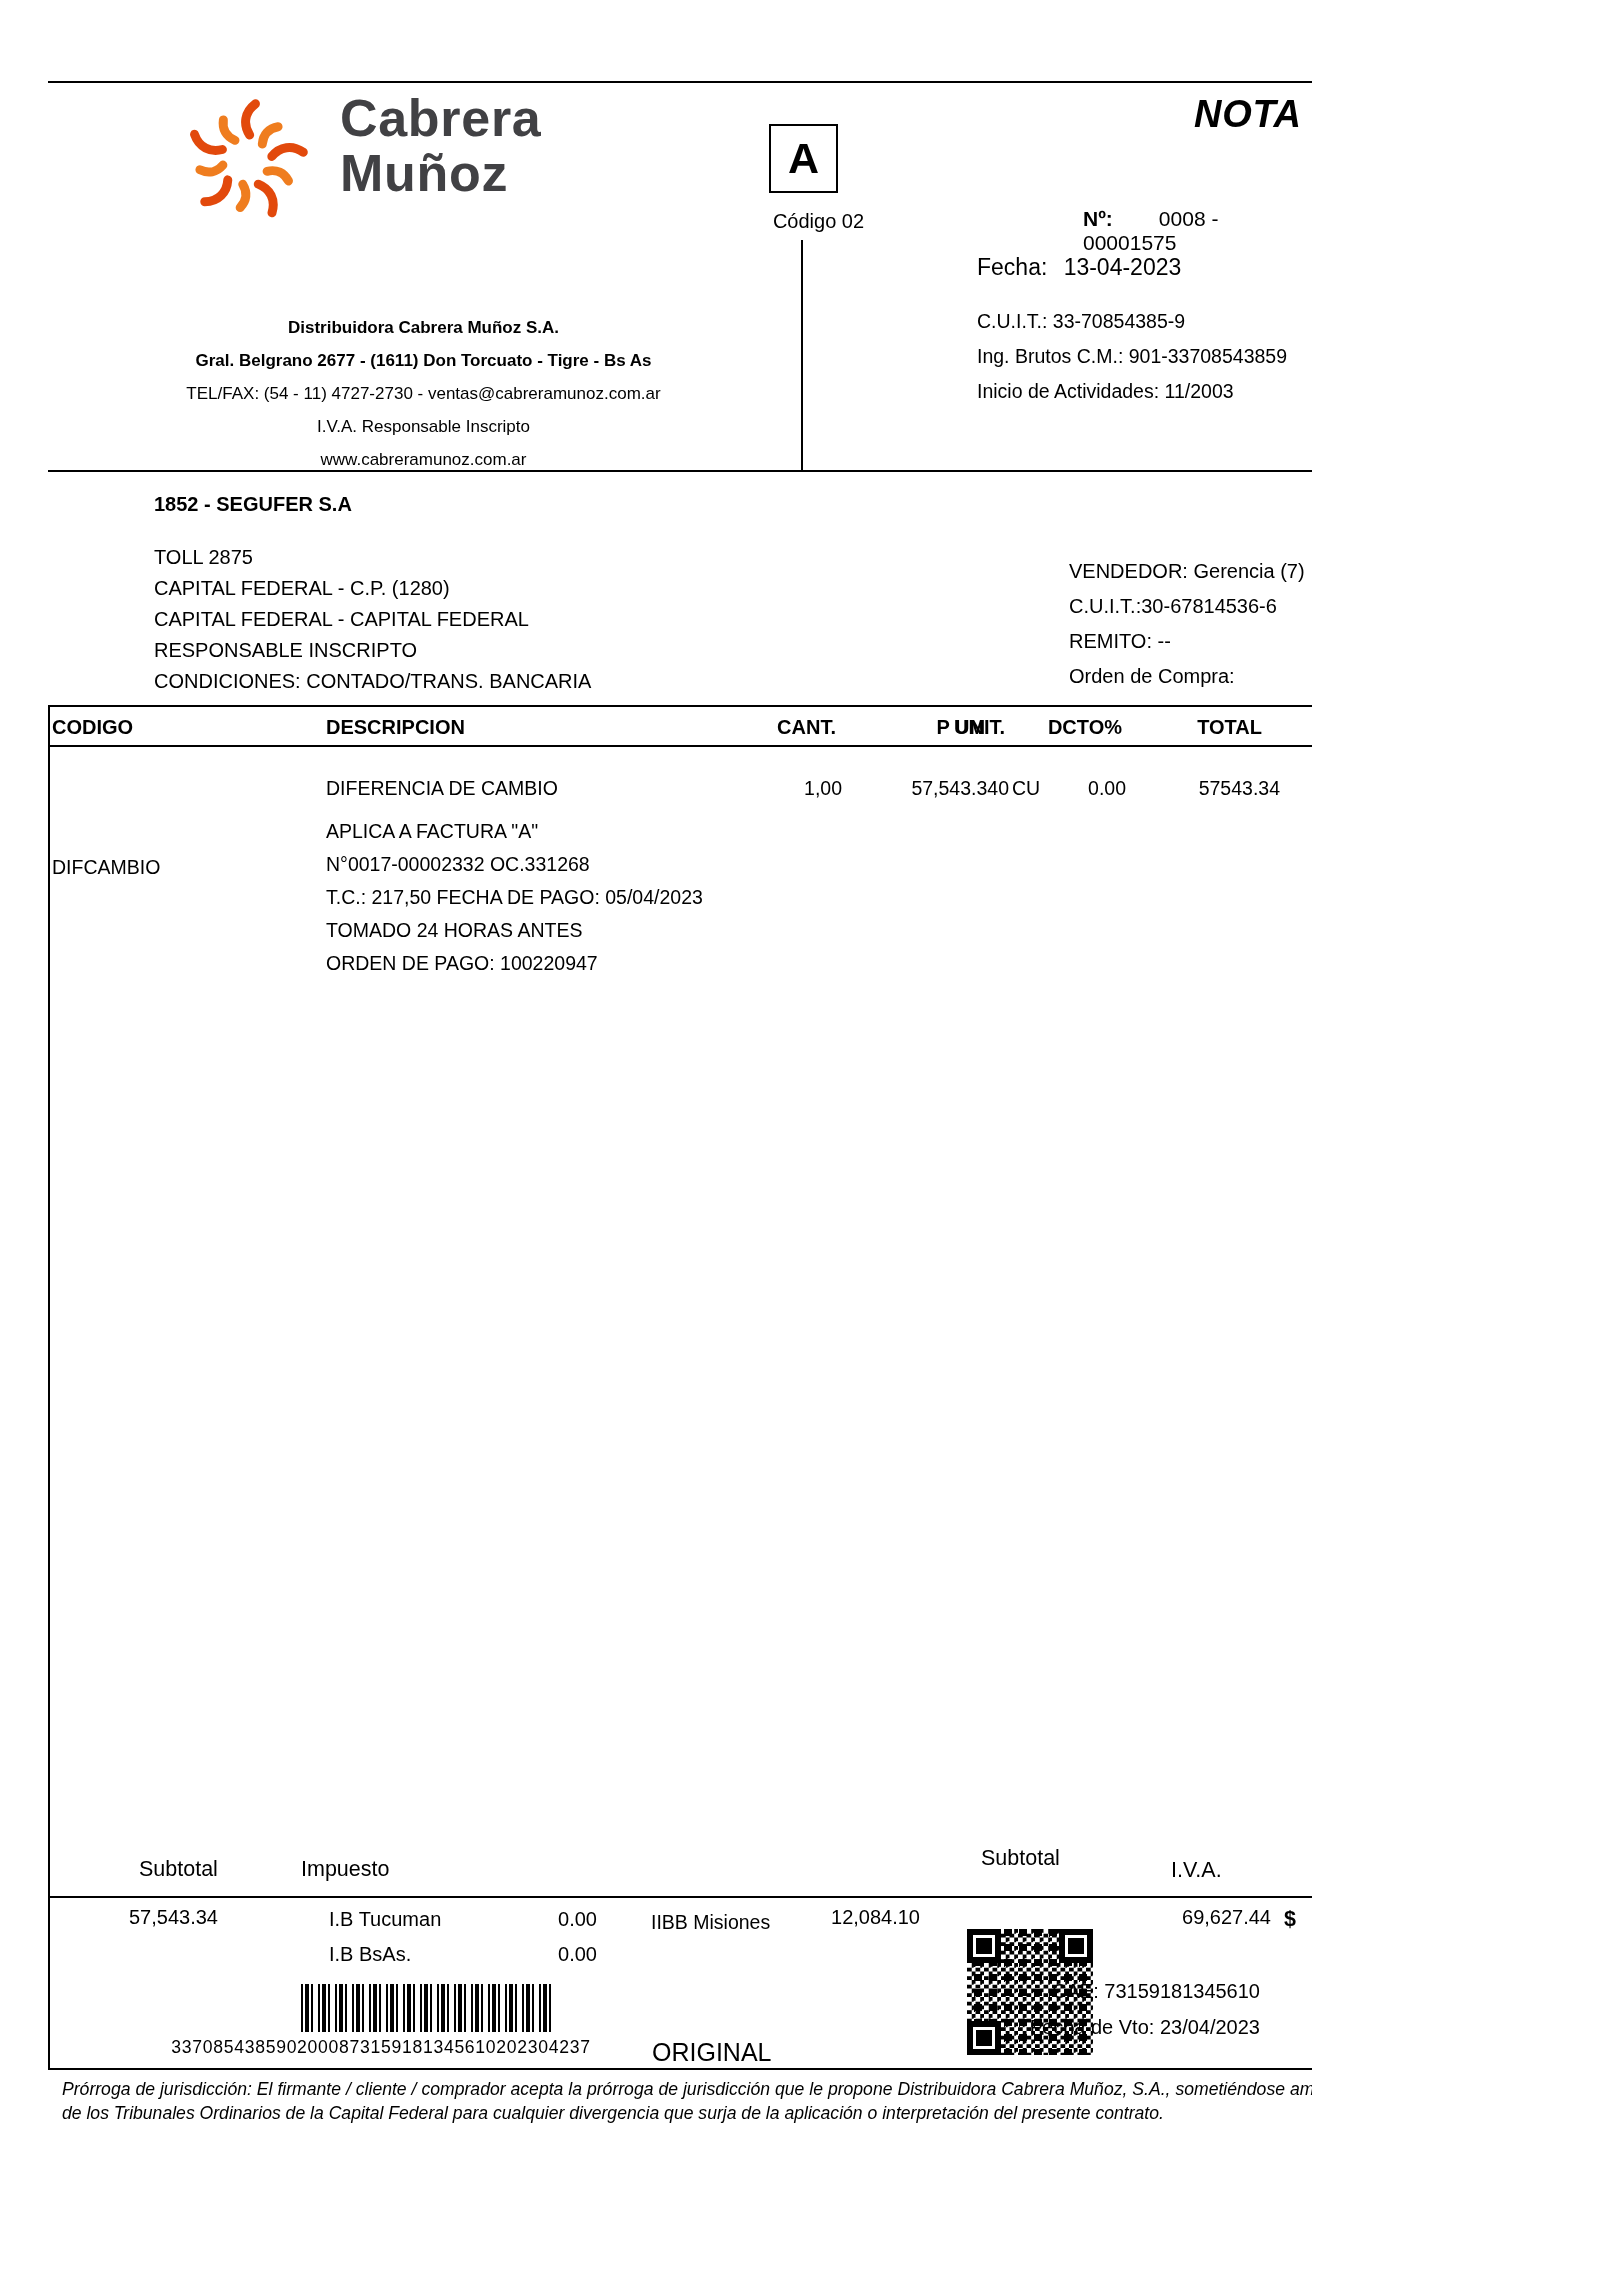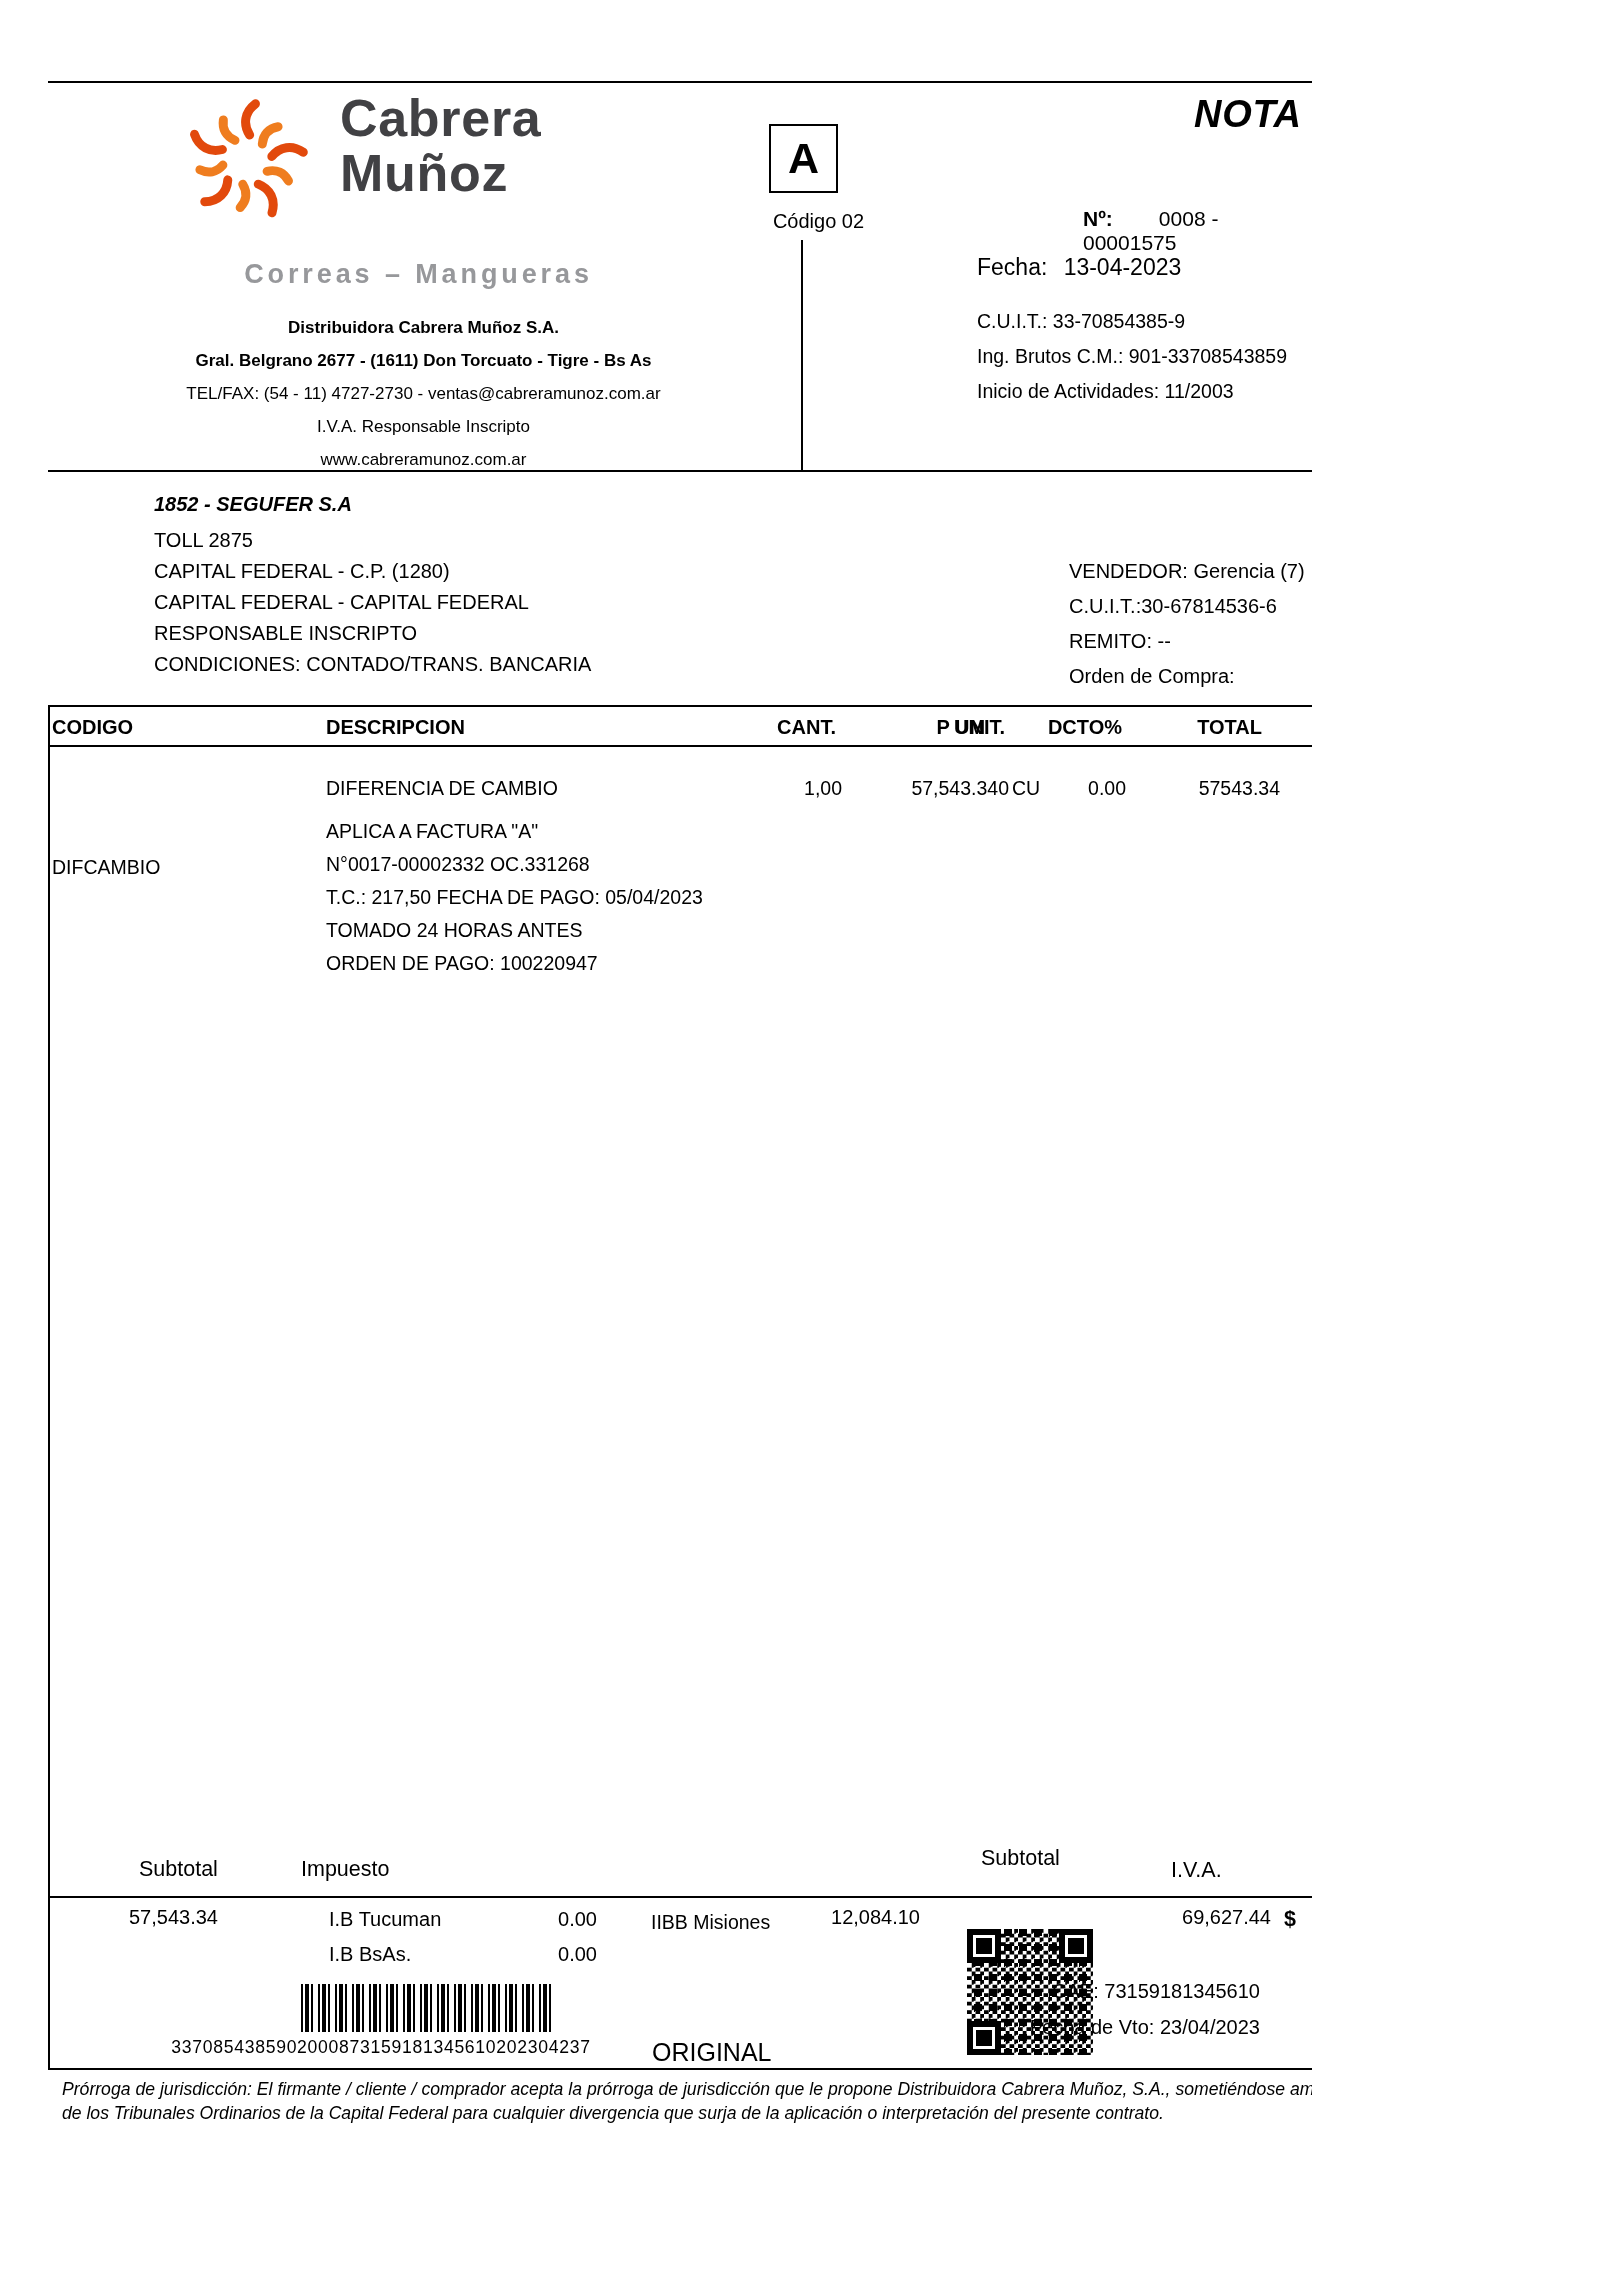--- a/index.html
+++ b/index.html
@@ -73,21 +73,20 @@
         <path d="M100,66 C91,55 91,43 99,32" stroke="#ef7d1f" transform="rotate(260 100 100)"></path>
         <path d="M100,62 C88,48 88,30 102,16" stroke="#e2490c" transform="rotate(296 100 100)"></path>
         <path d="M100,66 C91,55 91,43 99,32" stroke="#ef7d1f" transform="rotate(332 100 100)"></path>
       </g>
     </svg>
   </div>
   <div class="abs brand" style="left:340px; top:91px;">
     <div>Cabrera</div>
     <div>Muñoz</div>
   </div>
-  <div class="abs brand-sub" style="left:175px; top:259px; width:487px;">Correas – Mangueras</div>
 
   <div class="abs company-info" style="left:78px; top:311px; width:691px;">
     <div class="b">Distribuidora Cabrera Muñoz S.A.</div>
     <div class="b">Gral. Belgrano 2677 - (1611) Don Torcuato - Tigre - Bs As</div>
     <div>TEL/FAX: (54 - 11) 4727-2730 - ventas@cabreramunoz.com.ar</div>
     <div>I.V.A. Responsable Inscripto</div>
     <div>www.cabreramunoz.com.ar</div>
   </div>
 
   <div class="abs letter-box" style="left:769px; top:124px;">
@@ -105,21 +104,21 @@
   </div>
   <div class="abs fiscal-block" style="left:977px; top:304px;">
     <div>C.U.I.T.: 33-70854385-9</div>
     <div>Ing. Brutos C.M.:  901-33708543859</div>
     <div>Inicio de Actividades: 11/2003</div>
   </div>
 
   <div class="hr" style="top:470px;"></div>
 
   <div class="abs client-block" style="left:154px; top:489px;">
-    <div class="b" style="margin-bottom:5px;font-style:italic;">1852 - SEGUFER S.A</div>
+    <div class="b" style="margin-bottom:22px;">1852 - SEGUFER S.A</div>
     <div>TOLL 2875</div>
     <div>CAPITAL FEDERAL - C.P. (1280)</div>
     <div>CAPITAL FEDERAL - CAPITAL FEDERAL</div>
     <div>RESPONSABLE INSCRIPTO</div>
     <div>CONDICIONES:  CONTADO/TRANS. BANCARIA</div>
   </div>
 
   <div class="abs sale-block" style="left:1069px; top:554px;">
     <div>VENDEDOR: Gerencia  (7)</div>
     <div>C.U.I.T.:30-67814536-6</div>

